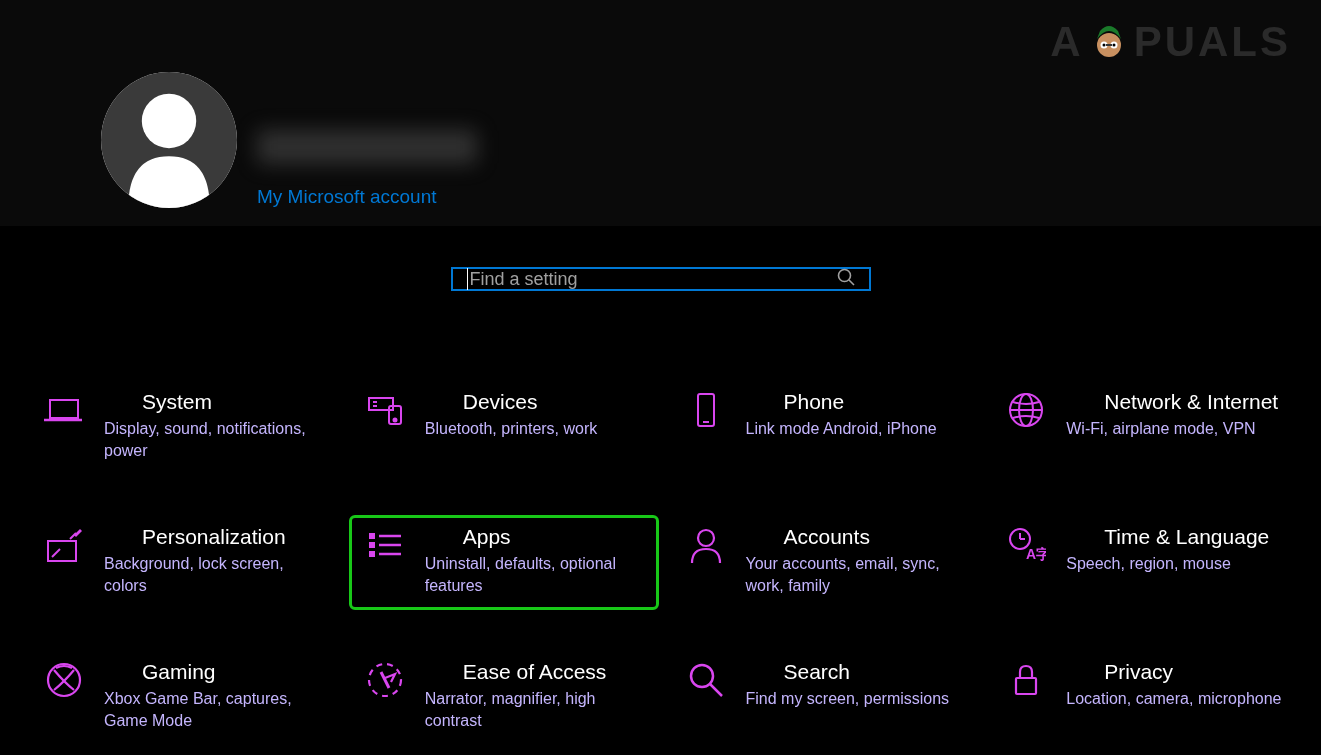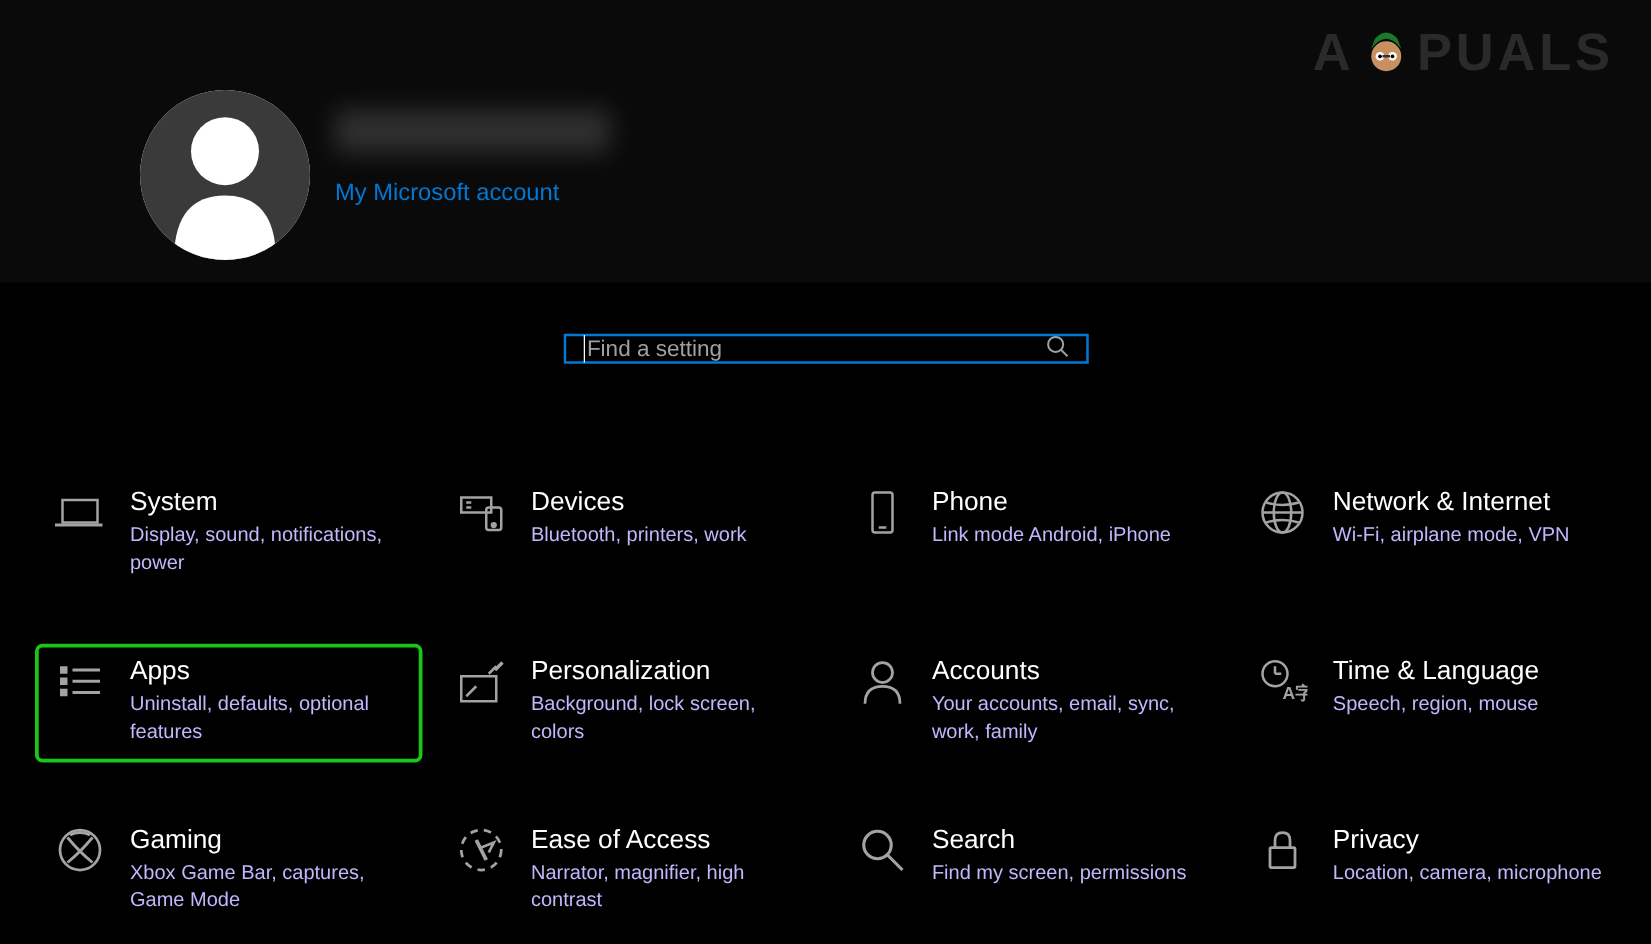--- a/index.html
+++ b/index.html
@@ -36,24 +36,24 @@
     .watermark-icon {
       width: 46px;
       height: 46px;
       display: inline-flex;
       align-items: center;
       justify-content: center;
       position: relative;
     }
     .user-section {
       position: absolute;
-      left: 112px;
+      left: 101px;
       top: 72px;
       display: flex;
-      align-items: flex-start;
+      align-items: flex-end;
       gap: 20px;
     }
     .avatar {
       width: 136px;
       height: 136px;
       border-radius: 50%;
       background: #fff;
       display: flex;
       align-items: center;
       justify-content: center;
@@ -132,33 +132,34 @@
       max-width: 310px;
     }
     .tile.highlight {
       border: 3px solid #18c818;
       padding: 7px 13px 11px 13px;
     }
     .tile .ico {
       width: 40px;
       height: 40px;
       flex-shrink: 0;
-      color: #a3a3a3;
+      color: #d946ef;
       display: flex;
       align-items: center;
       justify-content: center;
     }
     .tile .txt {
       flex: 1;
     }
     .tile .title {
       font-size: 21px;
       color: #fff;
       margin-bottom: 4px;
       font-weight: 400;
+      margin-left: 38px;
     }
     .tile .desc {
       font-size: 16px;
       color: #c4b5fd;
       line-height: 1.35;
     }
   </style>
 </head>
 <body>
 
@@ -260,54 +261,54 @@
         <path d="M7 12 Q20 16 33 12"></path>
         <path d="M7 28 Q20 24 33 28"></path>
       </svg>
     </span>
     <div class="txt">
       <div class="title">Network &amp; Internet</div>
       <div class="desc">Wi-Fi, airplane mode, VPN</div>
     </div>
   </div>
 
+  <div class="tile">
+    <span class="ico">
+      <svg width="40" height="40" viewBox="0 0 40 40" fill="none" stroke="currentColor" stroke-width="2">
+        <rect x="4" y="16" width="28" height="20"></rect>
+        <path d="M30 10 L36 4 L38 6 L32 12 Z" fill="currentColor" stroke="none"></path>
+        <line x1="26" y1="14" x2="32" y2="8"></line>
+        <line x1="8" y1="32" x2="16" y2="24"></line>
+      </svg>
+    </span>
+    <div class="txt">
+      <div class="title">Personalization</div>
+      <div class="desc">Background, lock screen, colors</div>
+    </div>
+  </div>
+
   <div class="tile highlight">
     <span class="ico">
       <svg width="40" height="40" viewBox="0 0 40 40" fill="none" stroke="currentColor" stroke-width="2.5">
         <rect x="4" y="8" width="6" height="6" fill="currentColor" stroke="none"></rect>
         <line x1="14" y1="11" x2="36" y2="11"></line>
         <rect x="4" y="17" width="6" height="6" fill="currentColor" stroke="none"></rect>
         <line x1="14" y1="20" x2="36" y2="20"></line>
         <rect x="4" y="26" width="6" height="6" fill="currentColor" stroke="none"></rect>
         <line x1="14" y1="29" x2="36" y2="29"></line>
       </svg>
     </span>
     <div class="txt">
       <div class="title">Apps</div>
       <div class="desc">Uninstall, defaults, optional features</div>
     </div>
   </div>
 
   <div class="tile">
     <span class="ico">
-      <svg width="40" height="40" viewBox="0 0 40 40" fill="none" stroke="currentColor" stroke-width="2">
-        <rect x="4" y="16" width="28" height="20"></rect>
-        <path d="M30 10 L36 4 L38 6 L32 12 Z" fill="currentColor" stroke="none"></path>
-        <line x1="26" y1="14" x2="32" y2="8"></line>
-        <line x1="8" y1="32" x2="16" y2="24"></line>
-      </svg>
-    </span>
-    <div class="txt">
-      <div class="title">Personalization</div>
-      <div class="desc">Background, lock screen, colors</div>
-    </div>
-  </div>
-
-  <div class="tile">
-    <span class="ico">
       <svg width="40" height="40" viewBox="0 0 40 40" fill="none" stroke="currentColor" stroke-width="2.2">
         <circle cx="20" cy="13" r="8"></circle>
         <path d="M6 38 Q6 24 20 24 Q34 24 34 38"></path>
       </svg>
     </span>
     <div class="txt">
       <div class="title">Accounts</div>
       <div class="desc">Your accounts, email, sync, work, family</div>
     </div>
   </div>

